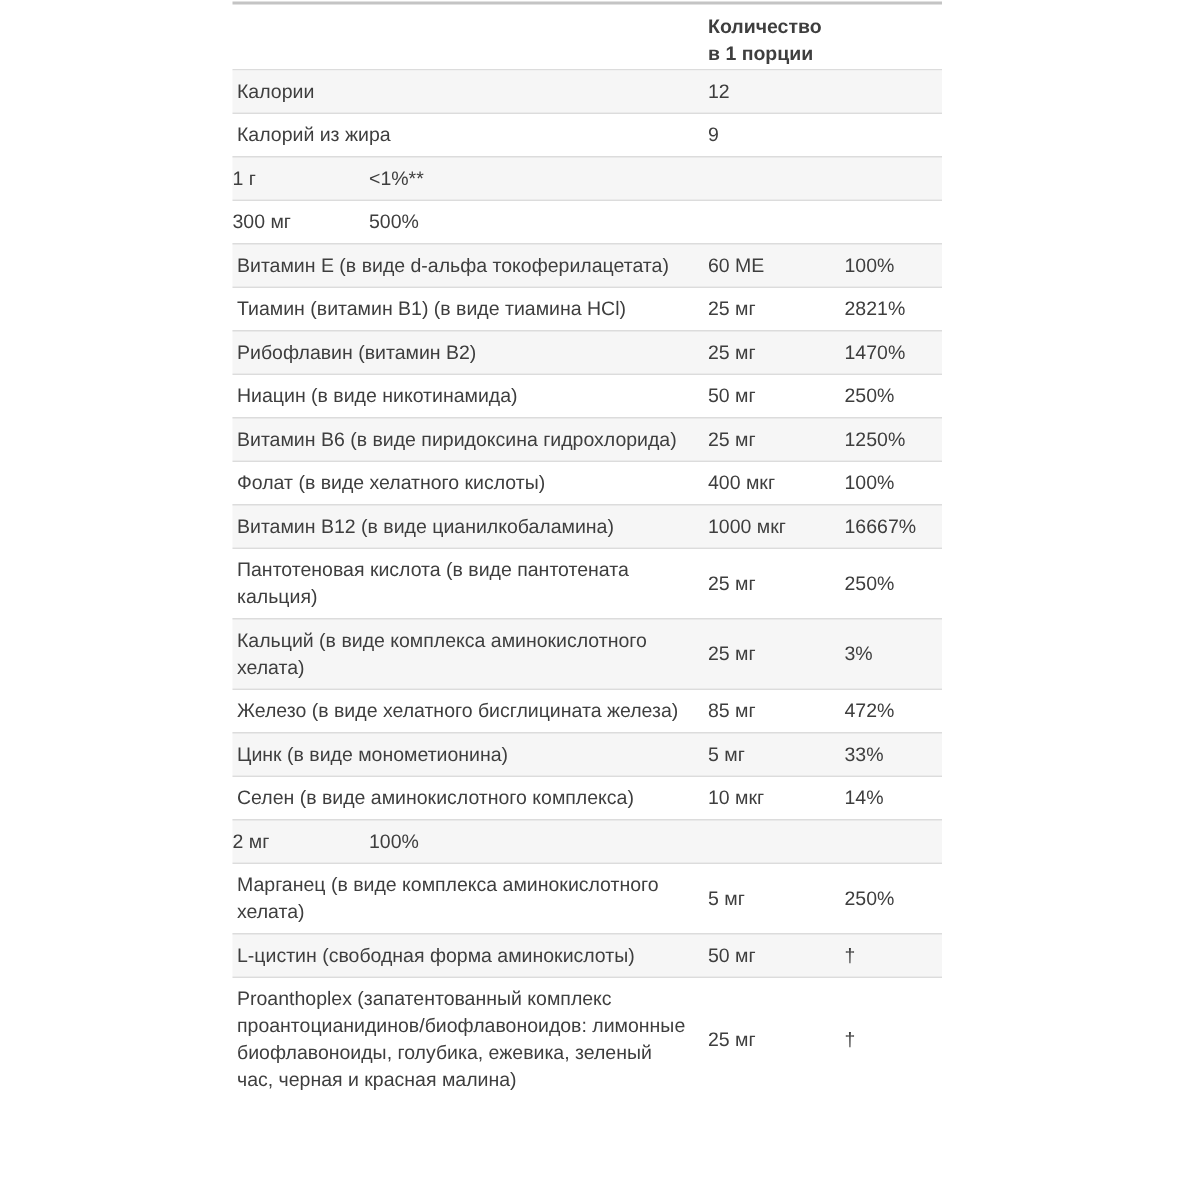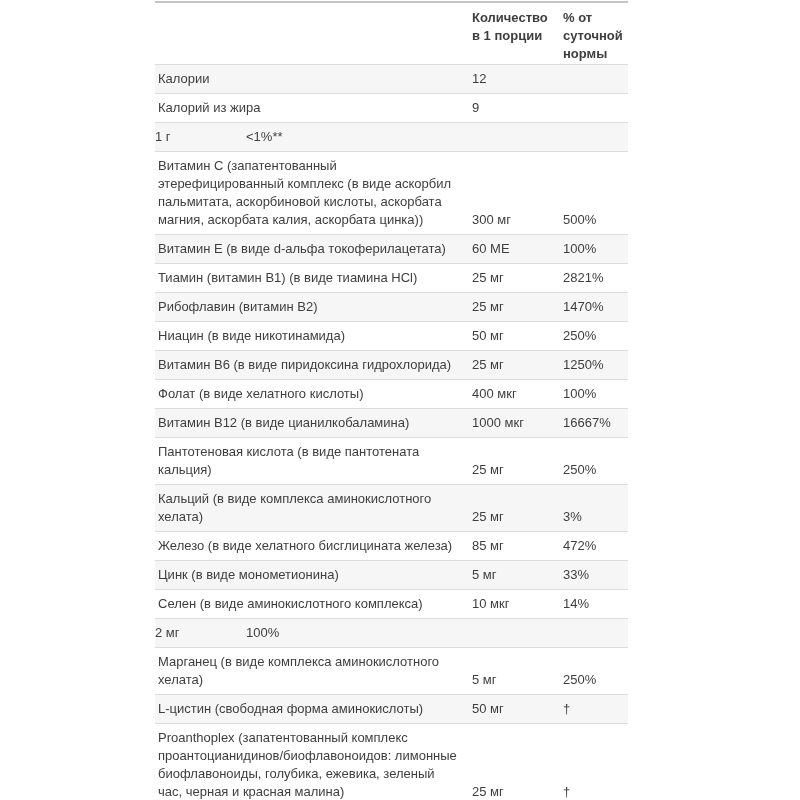--- a/index.html
+++ b/index.html
@@ -13,21 +13,21 @@
   .facts-table {
     position: absolute;
     left: 155px;
     top: 1px;
     width: 473px;
     font-size: 13px;
     line-height: 18px;
   }
   .row {
     display: flex;
-    align-items: flex-end;
+    align-items: center;
     border-top: 1px solid var(--border, #dcdcdc);
   }
   .row.stripe { background: var(--stripe, #f6f6f6); }
   .header-row {
     display: flex;
     align-items: flex-start;
     border-top: 2px solid var(--top-border, #c4c4c4);
     border-bottom: 1px solid var(--border, #dcdcdc);
     font-weight: bold;
     padding-top: 6px;
@@ -41,41 +41,37 @@
   .col-dv     { width: 65px; }
 </style>
 </head>
 <body style="background: rgb(255, 255, 255); color: rgb(62, 62, 62);">
 
 <div class="facts-table">
   <div class="row header-row">
     <div class="cell col-name"></div>
     <div class="cell col-amount">Количество
 в 1 порции</div>
-    <div class="cell col-dv">% от
-суточной
-нормы</div>
   </div>
   <div class="body-rows">
       <div class="row stripe">
     <div class="cell col-name">Калории</div>
     <div class="cell col-amount">12</div>
     <div class="cell col-dv"></div>
   </div>
       <div class="row">
     <div class="cell col-name">Калорий из жира</div>
     <div class="cell col-amount">9</div>
     <div class="cell col-dv"></div>
   </div>
       <div class="row stripe">
     <div class="cell col-amount">1 г</div>
     <div class="cell col-dv">&lt;1%**</div>
   </div>
       <div class="row">
-    <div class="cell col-name">Витамин C (запатентованный этерефицированный комплекс (в виде аскорбил пальмитата, аскорбиновой кислоты, аскорбата магния, аскорбата калия, аскорбата цинка))</div>
     <div class="cell col-amount">300 мг</div>
     <div class="cell col-dv">500%</div>
   </div>
       <div class="row stripe">
     <div class="cell col-name">Витамин E (в виде d-альфа токоферилацетата)</div>
     <div class="cell col-amount">60 МЕ</div>
     <div class="cell col-dv">100%</div>
   </div>
       <div class="row">
     <div class="cell col-name">Тиамин (витамин B1) (в виде тиамина HCl)</div>

